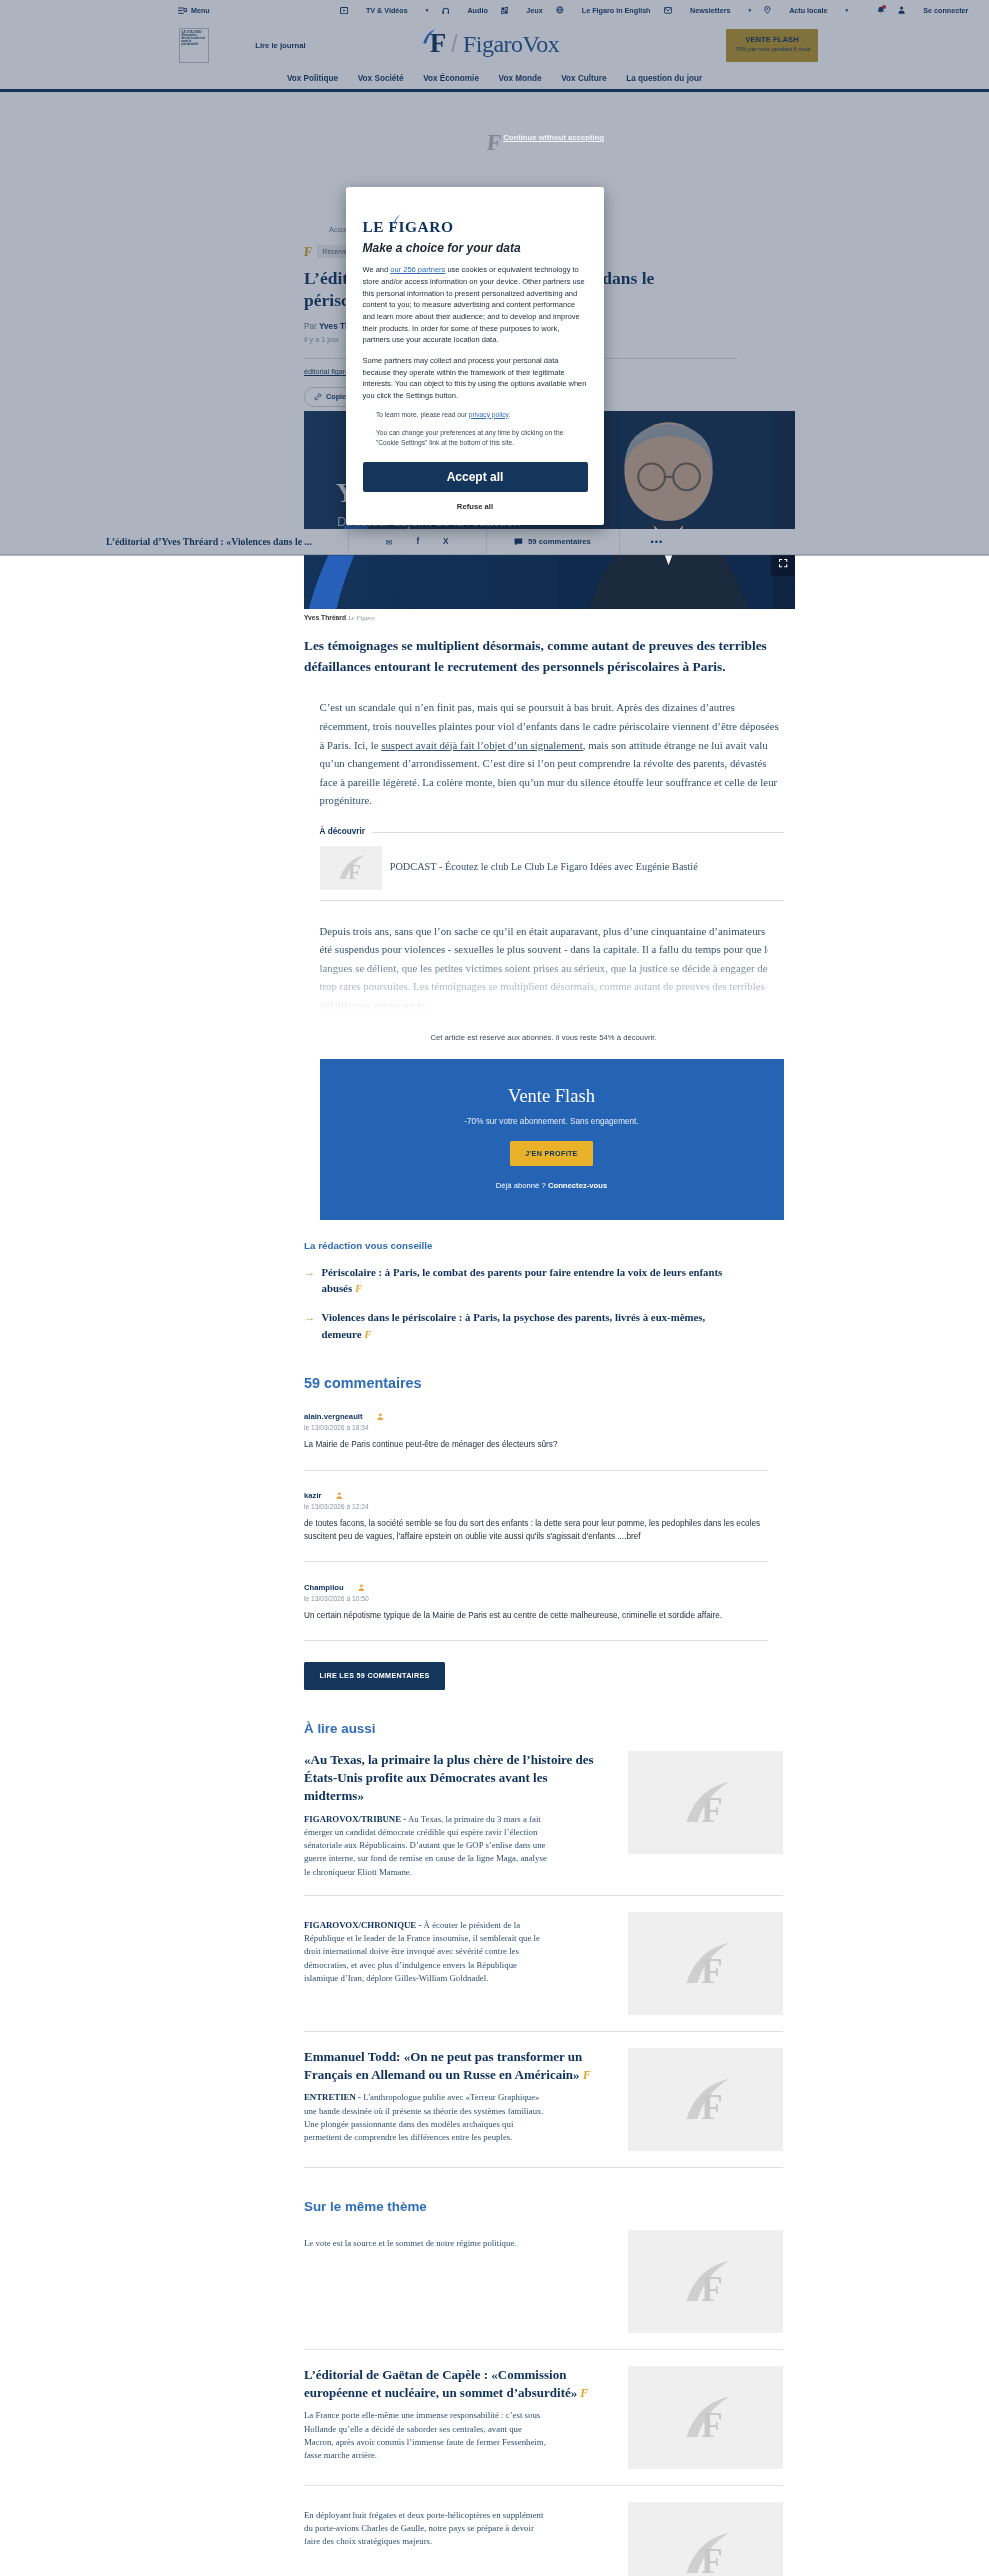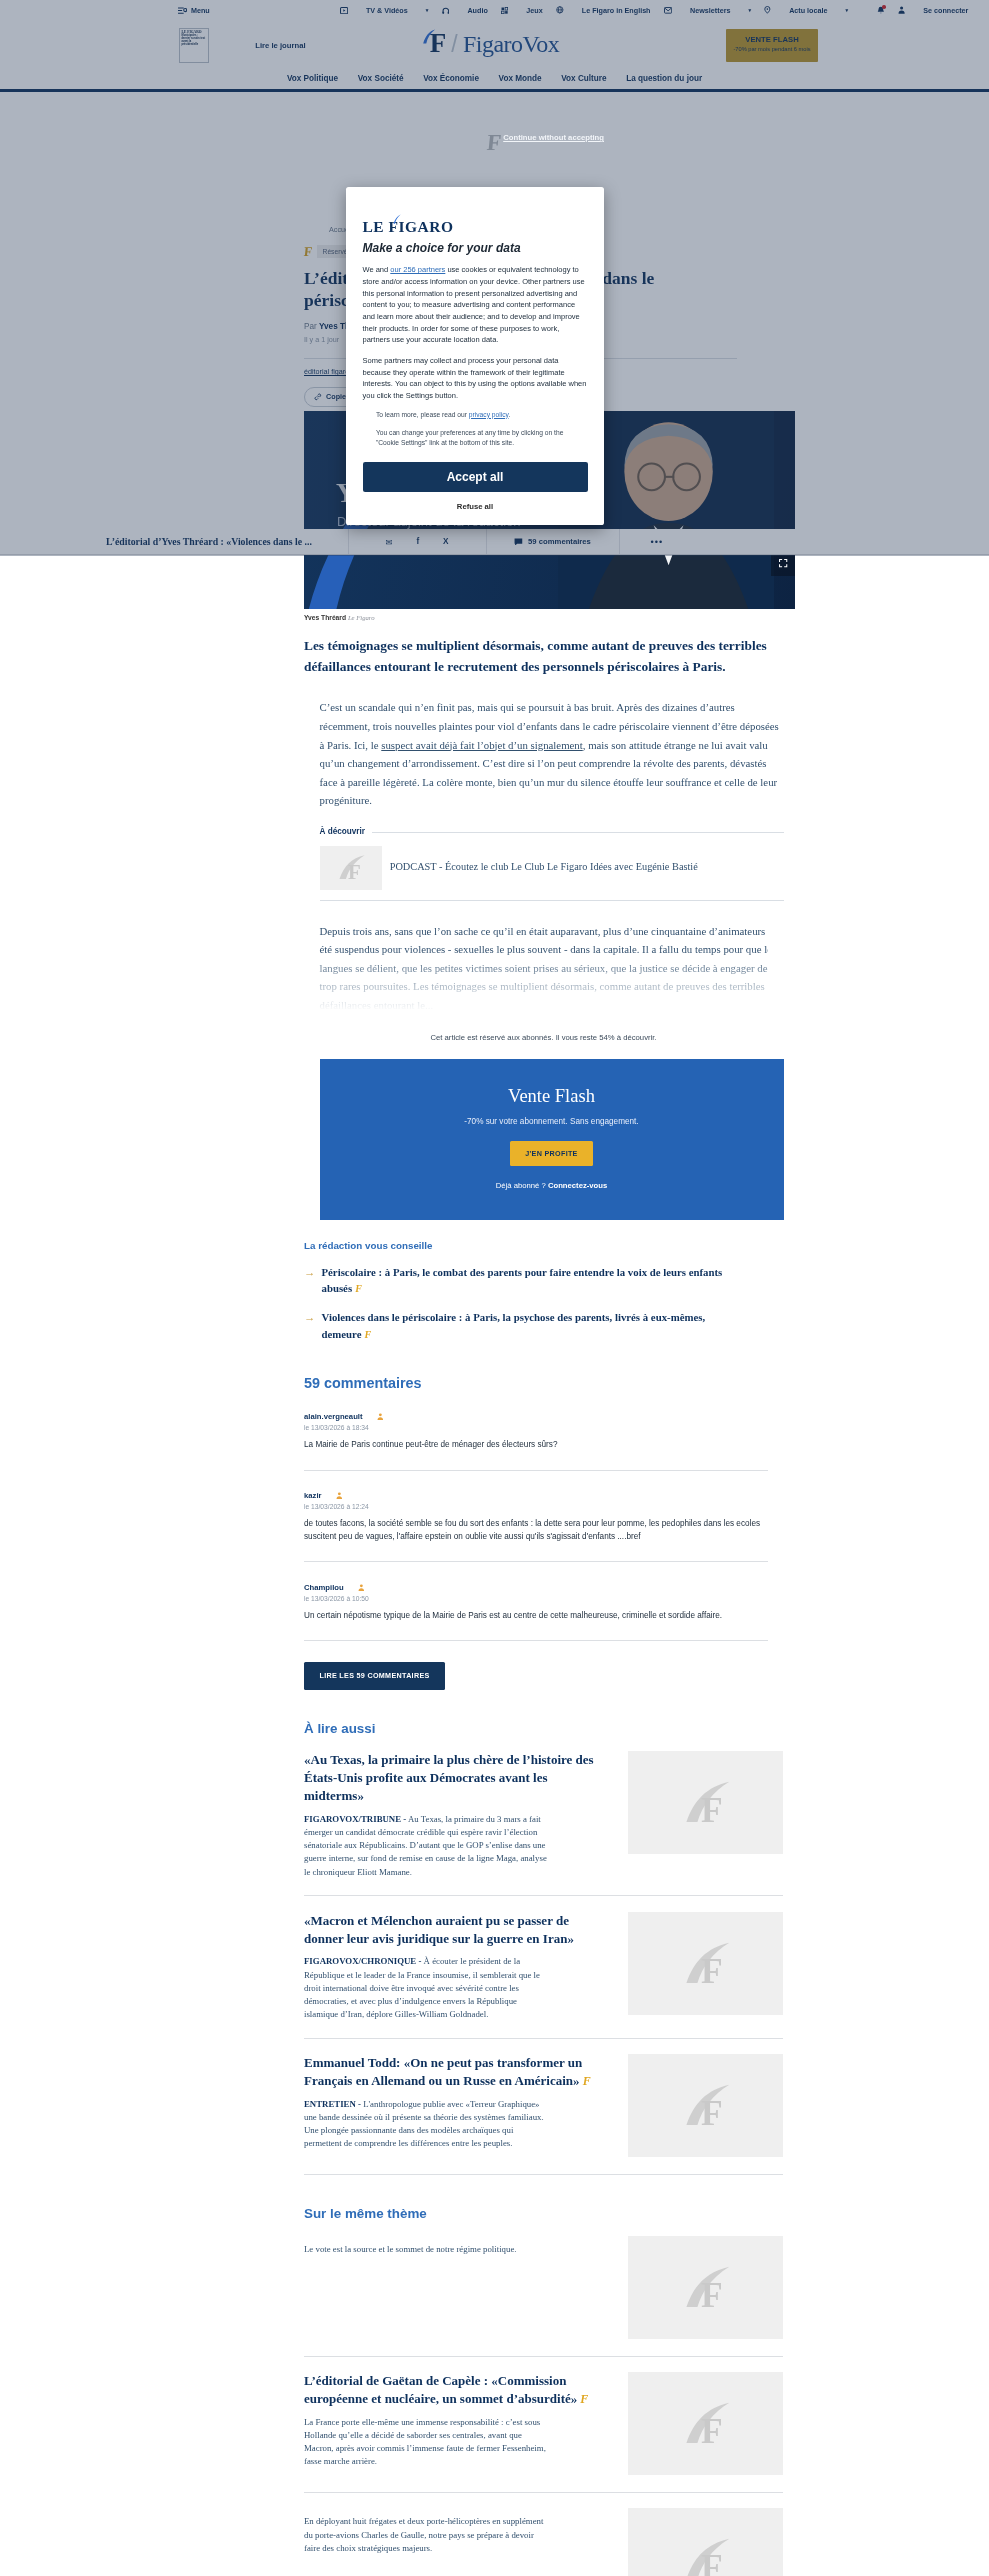--- a/index.html
+++ b/index.html
@@ -464,21 +464,20 @@
             <span class="li-thumb">
               <svg width="62" height="49" viewBox="0 0 100 80">
                 <path d="M18 72 C30 36, 52 14, 88 6 C62 22, 44 44, 36 72 Z" fill="#cfcfcf"></path>
                 <text x="42" y="72" font-family="Liberation Serif, serif" font-weight="bold" font-size="58" fill="#c9c9c9">F</text>
               </svg>
             </span>
           </article>
 
           <article class="list-item">
             <div class="li-txt">
-              <div class="li-title"><span>«Macron et Mélenchon auraient pu se passer de donner leur avis juridique sur la guerre en Iran»</span></div>
               <p class="li-desc"><b>FIGAROVOX/CHRONIQUE -</b><span> À écouter le président de la République et le leader de la France insoumise, il semblerait que le droit international doive être invoqué avec sévérité contre les démocraties, et avec plus d’indulgence envers la République islamique d’Iran, déplore Gilles-William Goldnadel.</span></p>
             </div>
             <span class="li-thumb">
               <svg width="62" height="49" viewBox="0 0 100 80">
                 <path d="M18 72 C30 36, 52 14, 88 6 C62 22, 44 44, 36 72 Z" fill="#cfcfcf"></path>
                 <text x="42" y="72" font-family="Liberation Serif, serif" font-weight="bold" font-size="58" fill="#c9c9c9">F</text>
               </svg>
             </span>
           </article>
 

